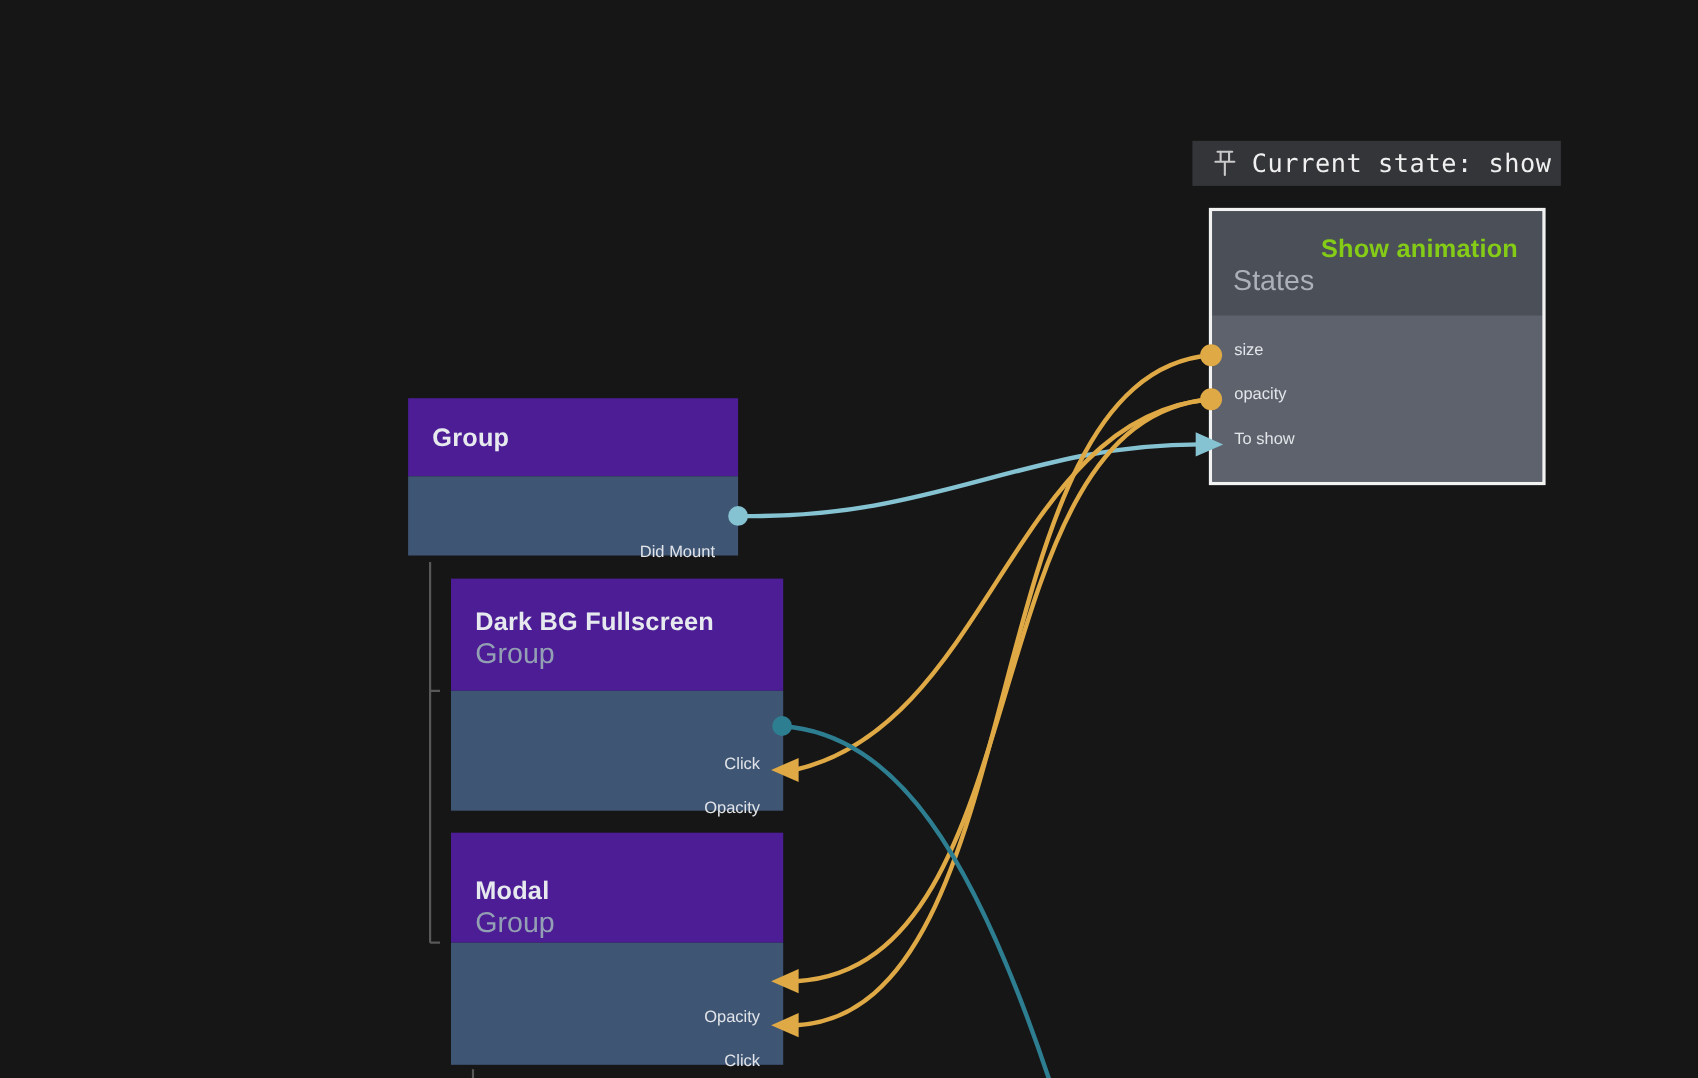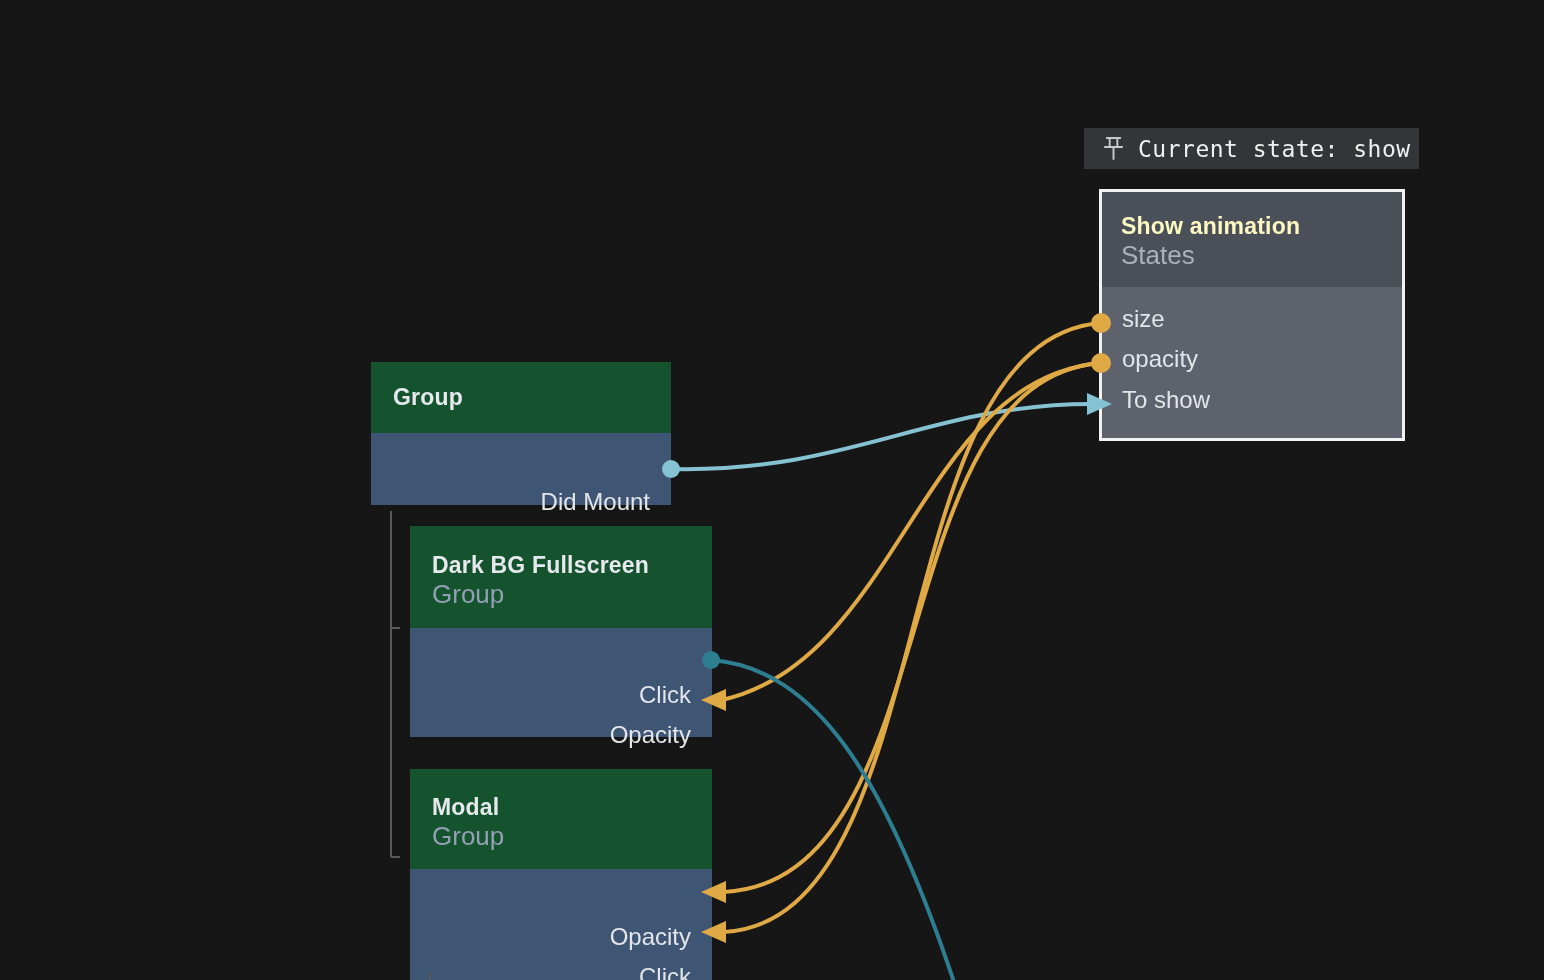--- a/index.html
+++ b/index.html
@@ -35,62 +35,62 @@
     font-weight: bold;
     color: #e6e9ed;
     letter-spacing: 0.2px;
     line-height: 30px;
   }
   .node-subtitle {
     font-size: 26px;
     color: #93a0b4;
     line-height: 29px;
   }
-  .navy .node-header { background: #14532d; }
+  .navy .node-header { background: #4c1d95; }
   .navy .node-body   { background: #3f5574; }
 
   .node-body { position: relative; width: 100%; }
 
   .port-row {
     position: absolute;
     left: 0;
     width: 100%;
     height: 40px;
     line-height: 40px;
-    font-size: 24px;
+    font-size: 15px;
     color: #e2e5e9;
   }
   .port-row.right { text-align: right; padding-right: 21px; margin-top: 33px; }
   .port-row.left  { text-align: left;  padding-left: 20px; }
 
   
   .node-group { left: 371px; top: 362px; width: 300px; height: 143px; }
   .node-group .node-header { height: 71px; padding-top: 20px; }
   .node-group .node-body   { height: 72px; }
 
   .node-darkbg { left: 410px; top: 526px; width: 302px; height: 254px; }
   .node-darkbg .node-header { height: 102px; padding-top: 24px; }
   .node-darkbg .node-body   { height: 109px; }
 
   .node-modal { left: 410px; top: 757px; width: 302px; height: 211px; }
-  .node-modal .node-header { height: 100px; padding-top: 23px; margin-top: 12px; }
+  .node-modal .node-header { height: 100px; padding-top: 37px; }
   .node-modal .node-body   { height: 111px; }
 
   .node-states {
     left: 1099px; top: 189px; width: 306px; height: 252px;
     border: 3px solid #f2f2f2;
     background: #5d626c;
   }
   .node-states .node-header {
     height: 95px; padding-top: 19px; padding-left: 19px;
     background: #4a4f58;
   }
   .node-states .node-body { height: 151px; background: #5d626c; }
   .node-states .node-subtitle { color: #acb1b9; }
-  .node-states .node-title { color: #fef9c3; }
+  .node-states .node-title { color: #84cc16; text-align: right; }
 
   
   .state-banner {
     position: absolute;
     left: 1084px; top: 128px;
     width: 335px; height: 41px;
     background: #333538;
     z-index: 4;
     display: flex;
     align-items: center;

